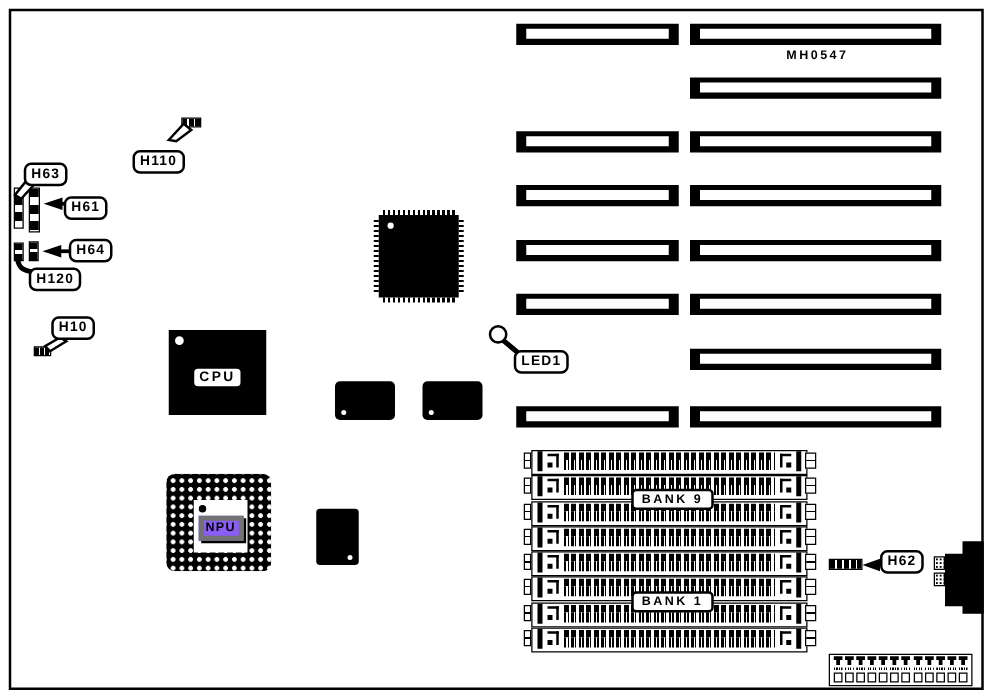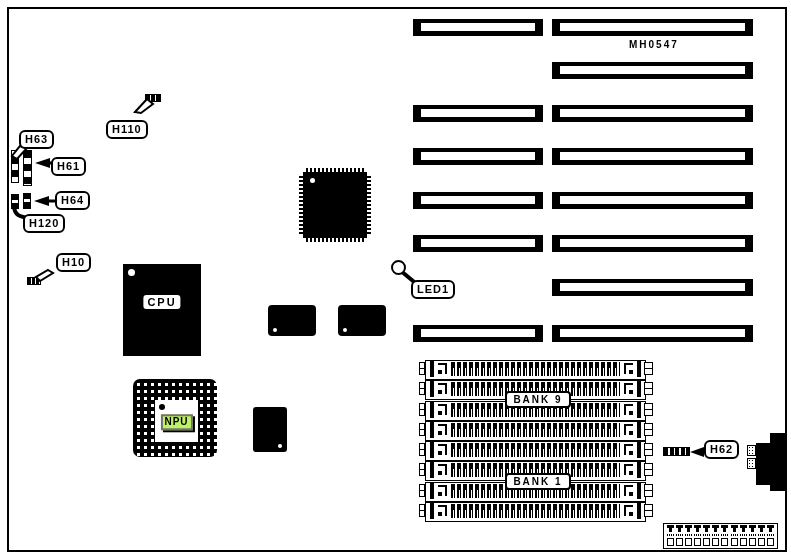--- a/index.html
+++ b/index.html
@@ -15,22 +15,22 @@
   .notch{position:absolute;right:0;width:5px;height:12px;background:#fff;}
   .corner{position:absolute;right:0;top:0;width:6px;height:5px;background:#fff;}
   .wdot{position:absolute;background:#fff;border-radius:50%;}
   .bdot{position:absolute;background:#000;border-radius:50%;}
   .pins-strip{position:absolute;}
   
   .npu{border-radius:7px;background-color:#000;
        background-image:radial-gradient(circle,#fff 1.7px,transparent 1.9px);
        background-size:7px 7px;background-position:2px 2px;}
   .npu-core{position:absolute;left:22px;top:21px;width:43px;height:42px;background:#fff;}
-  .npu-label{position:absolute;left:50%;top:50%;transform:translate(-50%,-42%);background:#bef264;
-      border:2px solid #737373;box-shadow:2px 2px 0 #000;font-weight:bold;font-size:10px;line-height:12px;
+  .npu-label{position:absolute;left:50%;top:50%;transform:translate(-50%,-42%);background:#8b5cf6;
+      border:4px solid #737373;box-shadow:2px 2px 0 #000;font-weight:bold;font-size:10px;line-height:12px;
       padding:0 2px;letter-spacing:1px;}
   
   .callout{position:absolute;background:#fff;border:2px solid #000;border-radius:6px;
       font-weight:bold;font-size:11px;line-height:13px;padding:1px 4px;letter-spacing:1px;
       white-space:nowrap;z-index:6;}
   
   .vstrip{position:absolute;border:1px solid #000;box-sizing:border-box;}
   .hconn{position:absolute;border:1px solid #000;box-sizing:border-box;}
   
   .slot{position:absolute;height:17px;background:#000;}
@@ -88,21 +88,21 @@
 
 
   <div class="chip" style="left:303px;top:172px;width:64px;height:66px;">
     <div class="wdot" style="left:7px;top:6px;width:5px;height:5px;"></div>
   </div>
   <div class="pins-strip" style="left:306px;top:168px;width:58px;height:4px;background:repeating-linear-gradient(90deg,#000 0 2px,transparent 2px 4px);"></div>
   <div class="pins-strip" style="left:306px;top:238px;width:58px;height:4px;background:repeating-linear-gradient(90deg,#000 0 2px,transparent 2px 4px);"></div>
   <div class="pins-strip" style="left:299px;top:176px;width:4px;height:58px;background:repeating-linear-gradient(180deg,#000 0 2px,transparent 2px 4px);"></div>
   <div class="pins-strip" style="left:367px;top:176px;width:4px;height:58px;background:repeating-linear-gradient(180deg,#000 0 2px,transparent 2px 4px);"></div>
 
-  <div class="chip" style="left:123px;top:264px;width:78px;height:92px;">
+  <div class="chip" style="left:135px;top:264px;width:78px;height:68px;">
     <div class="wdot" style="left:5px;top:5px;width:7px;height:7px;"></div>
     <div class="chip-label" style="top:31px;border-radius:3px;">CPU</div>
   </div>
 
   <div class="chip" style="left:268px;top:305px;width:48px;height:31px;border-radius:4px;">
     <div class="wdot" style="left:5px;bottom:4px;width:4px;height:4px;"></div>
   </div>
   <div class="chip" style="left:338px;top:305px;width:48px;height:31px;border-radius:4px;">
     <div class="wdot" style="left:5px;bottom:4px;width:4px;height:4px;"></div>
   </div>
@@ -386,16 +386,16 @@
     <polygon points="690,452 704,447 704,457" fill="#000"></polygon>
     <line x1="702" y1="452" x2="707" y2="452" stroke="#000" stroke-width="3"></line>
     <line x1="401" y1="271" x2="419" y2="286" stroke="#000" stroke-width="4"></line>
   </svg>
 
   <div class="callout" style="left:106px;top:108px;margin-top:12px;">H110</div>
   <div class="callout" style="left:19px;top:130px;">H63</div>
   <div class="callout" style="left:51px;top:157px;">H61</div>
   <div class="callout" style="left:55px;top:191px;text-align:right;">H64</div>
   <div class="callout" style="left:23px;top:214px;">H120</div>
-  <div class="callout" style="left:56px;top:253px;text-align:right;">H10</div>
+  <div class="callout" style="left:41px;top:253px;text-align:right;">H10</div>
   <div class="callout" style="left:411px;top:280px;">LED1</div>
   <div class="callout" style="left:704px;top:440px;">H62</div>
 </div>
 
 </body></html>

